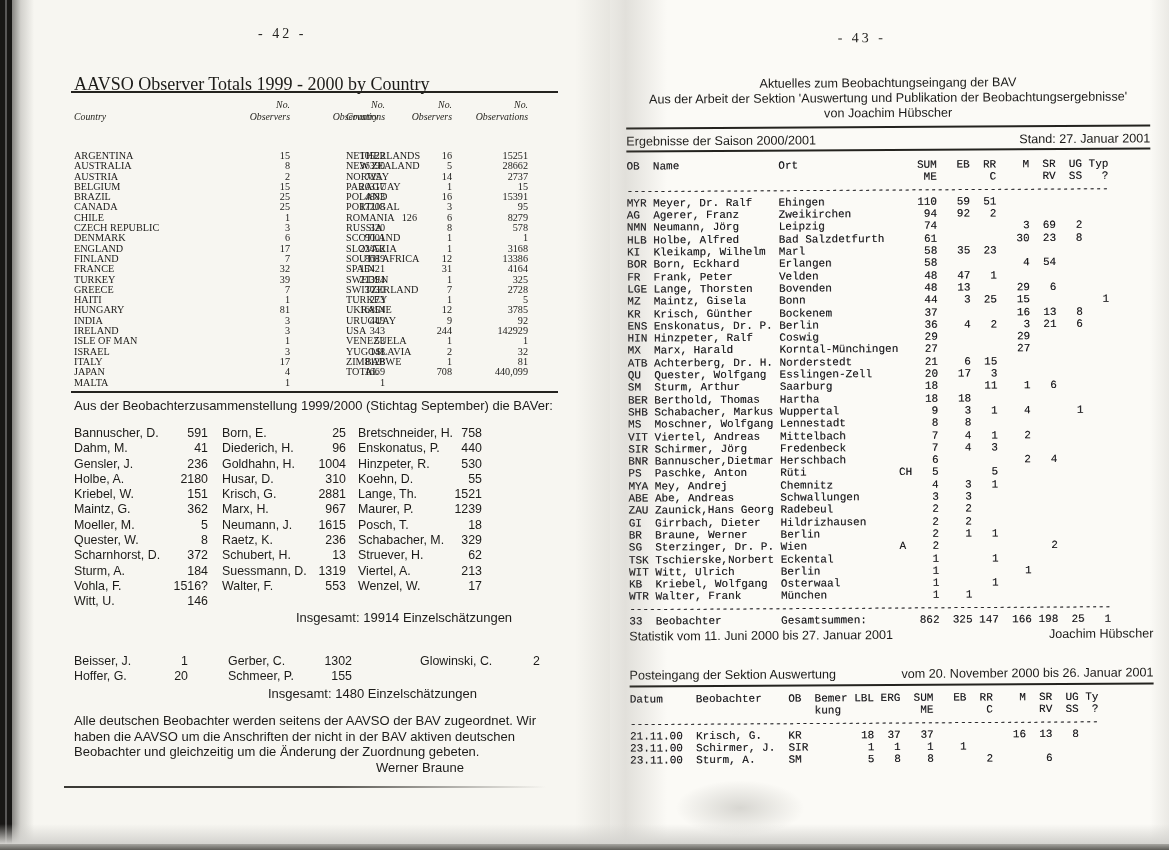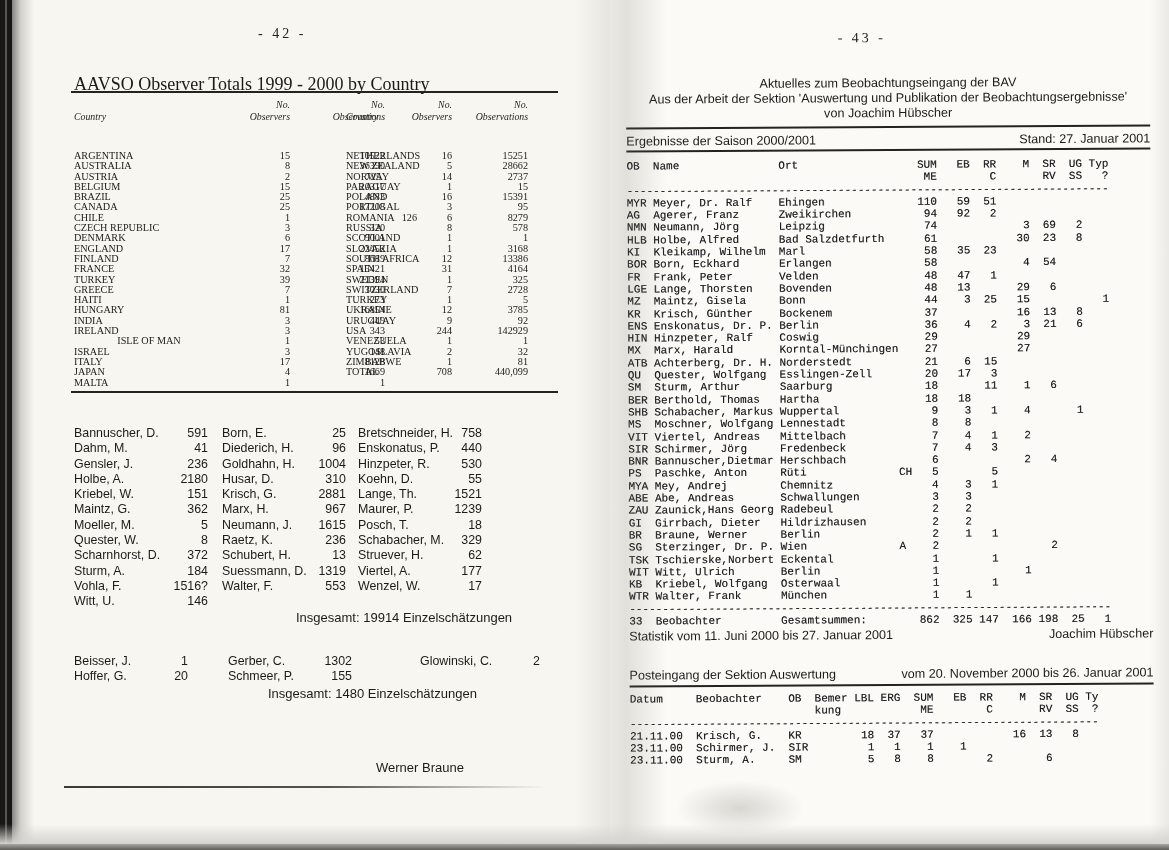--- a/index.html
+++ b/index.html
@@ -158,21 +158,21 @@
         <span class="cname" style="width: 150px;">INDIA</span>
         <span class="num" style="width: 66px;">3</span>
         <span class="num" style="width: 95px;">449</span>
       </div>
       <div class="arow">
         <span class="cname" style="width: 150px;">IRELAND</span>
         <span class="num" style="width: 66px;">3</span>
         <span class="num" style="width: 95px;">343</span>
       </div>
       <div class="arow">
-        <span class="cname" style="width: 150px; text-align: center;">ISLE OF MAN</span>
+        <span class="cname" style="width: 150px;">ISLE OF MAN</span>
         <span class="num" style="width: 66px;">1</span>
         <span class="num" style="width: 95px;">53</span>
       </div>
       <div class="arow">
         <span class="cname" style="width: 150px;">ISRAEL</span>
         <span class="num" style="width: 66px;">3</span>
         <span class="num" style="width: 95px;">148</span>
       </div>
       <div class="arow">
         <span class="cname" style="width: 150px;">ITALY</span>
@@ -303,20 +303,21 @@
       </div>
       <div class="arow">
         <span class="cname" style="width: 86px;">TOTAL</span>
         <span class="num" style="width: 20px;">708</span>
         <span class="num" style="width: 76px;">440,099</span>
       </div>
     </div>
 
   <div class="abs rule" style="left:71px;top:391px;width:487px;"></div>
 
+  <div class="abs sans13" style="left:74px;top:398px;">Aus der Beobachterzusammenstellung 1999/2000 (Stichtag September) die BAVer:</div>
 
   <div class="abs lcol" id="bav-c0" style="left:74px;top:426px;width:134px;">
       <div class="lrow">
         <span class="lname">Bannuscher, D.</span>
         <span class="lnum">591</span>
       </div>
       <div class="lrow">
         <span class="lname">Dahm, M.</span>
         <span class="lnum">41</span>
       </div>
@@ -439,21 +440,21 @@
       <div class="lrow">
         <span class="lname">Schabacher, M.</span>
         <span class="lnum">329</span>
       </div>
       <div class="lrow">
         <span class="lname">Struever, H.</span>
         <span class="lnum">62</span>
       </div>
       <div class="lrow">
         <span class="lname">Viertel, A.</span>
-        <span class="lnum">177</span>
+        <span class="lnum">213</span>
       </div>
       <div class="lrow">
         <span class="lname">Wenzel, W.</span>
         <span class="lnum">17</span>
       </div>
     </div>
 
   <div class="abs sans13" style="left:296px;top:610px;">Insgesamt: 19914 Einzelschätzungen</div>
 
   <div class="abs lcol" id="nbav-c0" style="left:74px;top:654px;width:114px;">
@@ -478,20 +479,21 @@
     </div>
   <div class="abs lcol" id="nbav-c2" style="left:420px;top:654px;width:120px;">
       <div class="lrow">
         <span class="lname">Glowinski, C.</span>
         <span class="lnum">2</span>
       </div>
     </div>
 
   <div class="abs sans13" style="left:268px;top:686px;">Insgesamt: 1480 Einzelschätzungen</div>
 
+  <div class="abs sans13" style="left:74px;top:713px;width:474px;line-height:15.6px;">Alle deutschen Beobachter werden seitens der AAVSO der BAV zugeordnet. Wir haben die AAVSO um die Anschriften der nicht in der BAV aktiven deutschen Beobachter  und gleichzeitig um die Änderung der Zuordnung gebeten.</div>
 
   <div class="abs sans13" style="left:376px;top:760px;">Werner  Braune</div>
 
   <div class="abs" style="left:64px;top:786px;width:482px;height:2px;
        background:linear-gradient(90deg,#3a3935,#55534e 55%,rgba(85,83,78,0));"></div>
 
   <div class="abs rightpage">
 
     <div class="abs pnum" style="left:840px;top:30px;">- 43 -</div>
 

